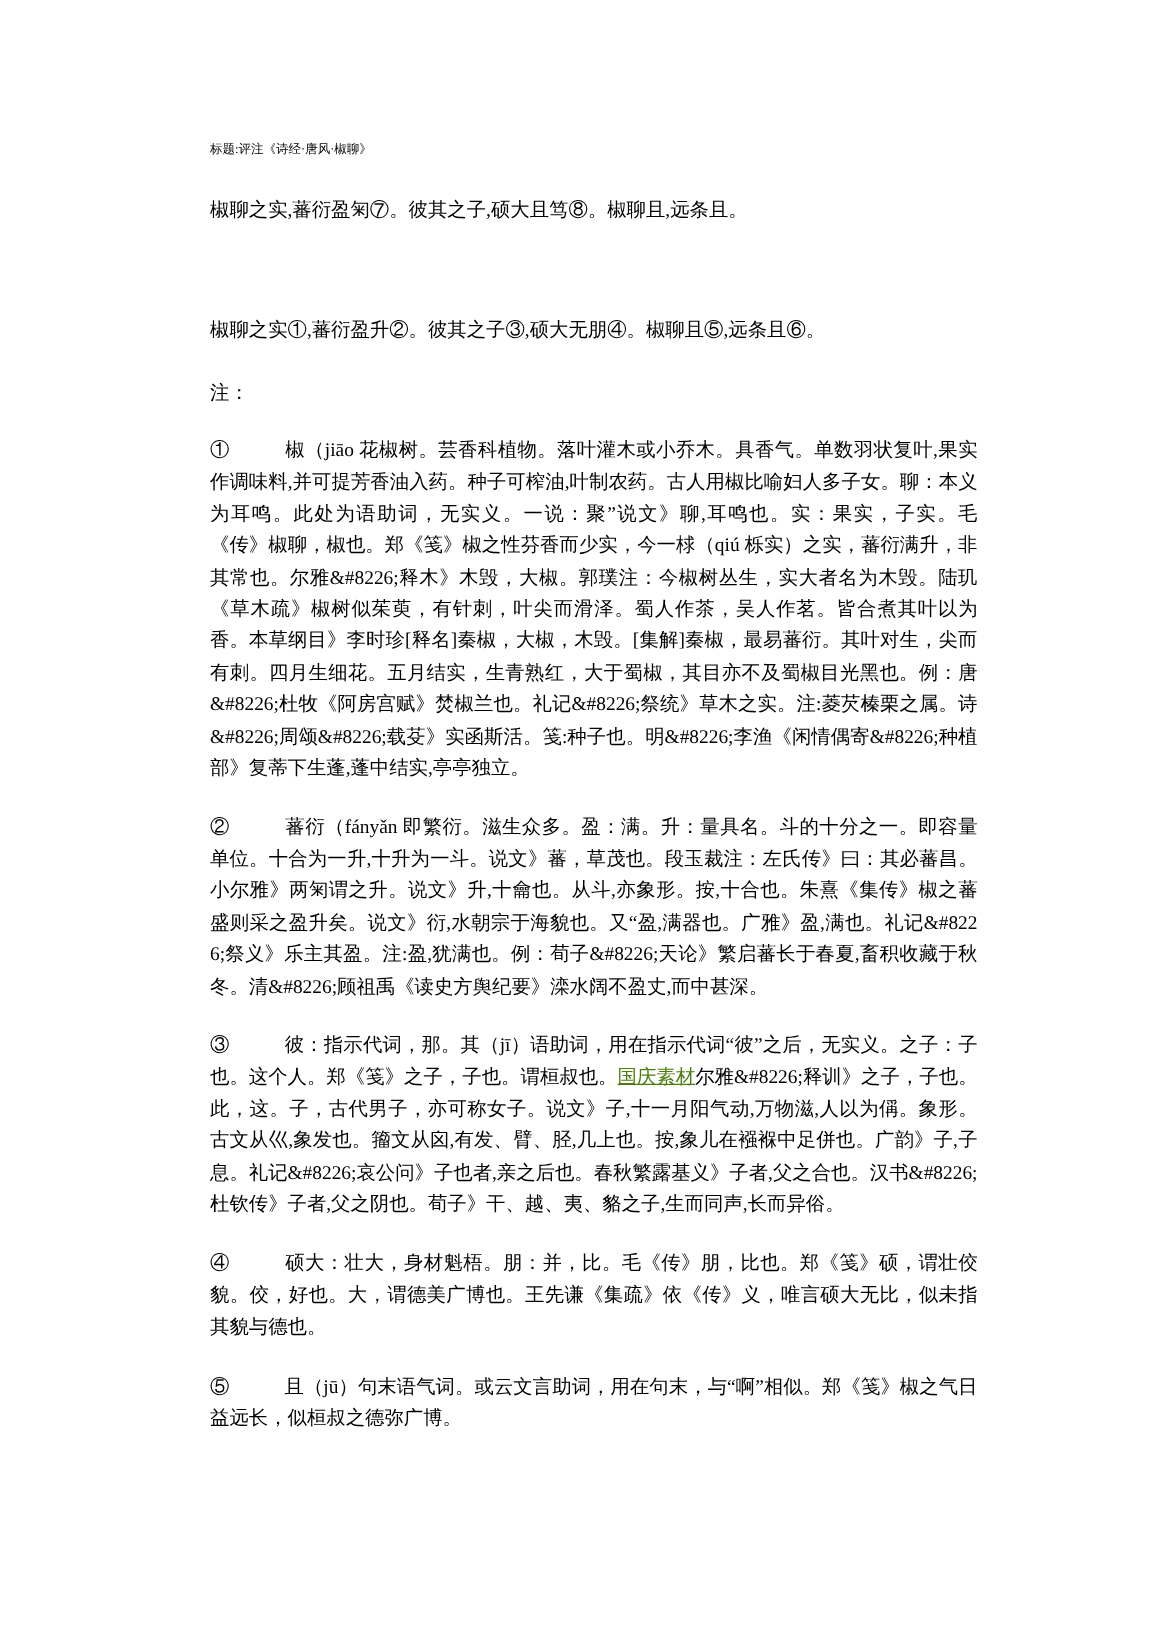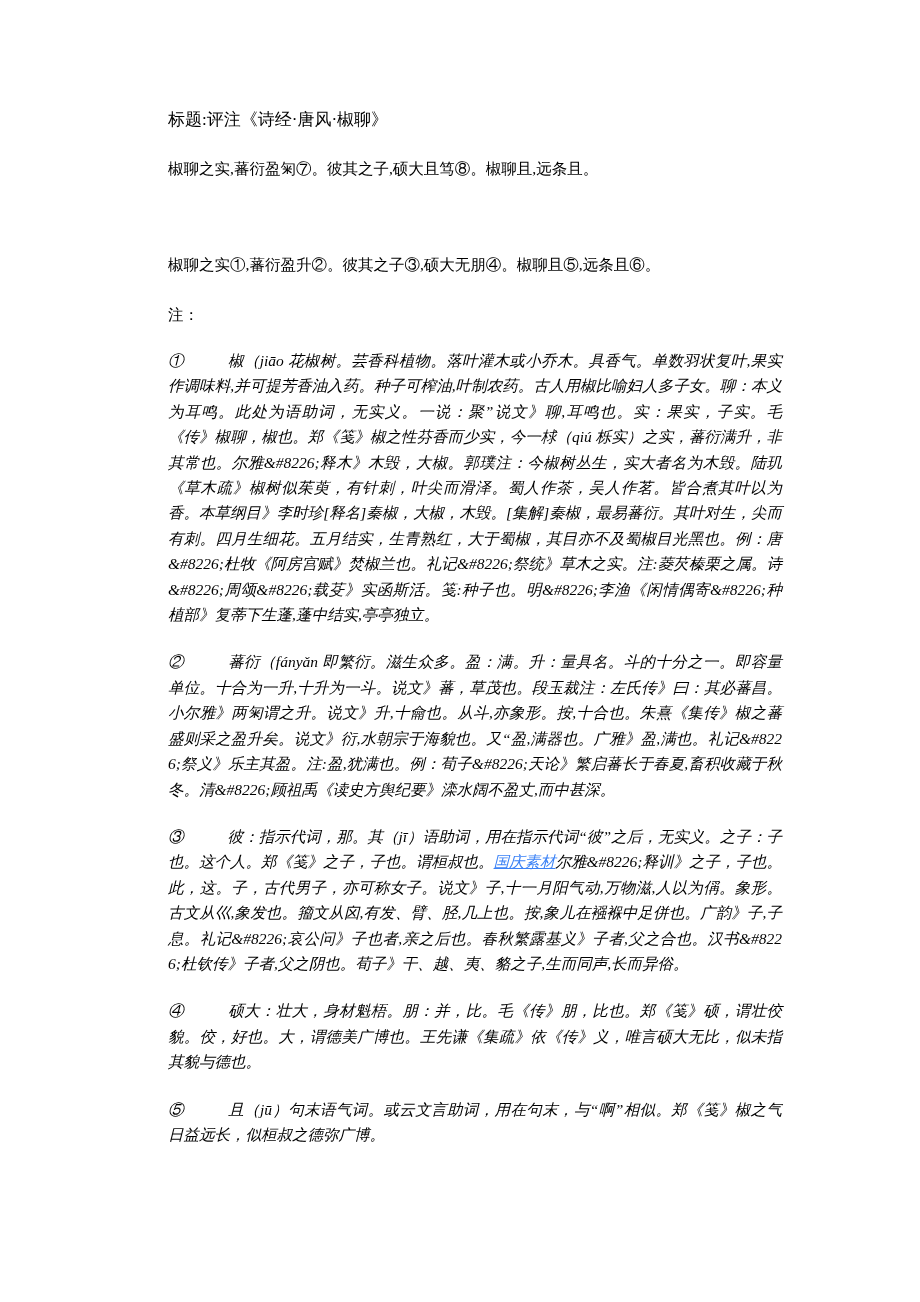--- a/index.html
+++ b/index.html
@@ -17,21 +17,21 @@
     color: #000000;
     -webkit-font-smoothing: antialiased;
   }
   .page {
     position: absolute;
     left: 168px;
     top: 0;
     width: 614px;
   }
   .doc-title {
-    font-size: 17px;
+    font-size: 10px;
     line-height: 20px;
     margin-top: 110px;
     white-space: nowrap;
   }
   .stanza {
     font-size: 15.5px;
     line-height: 22px;
     margin-top: 0;
     white-space: nowrap;
   }
@@ -42,32 +42,31 @@
     line-height: 22px;
     margin-top: 28px;
   }
   .note {
     font-size: 15.5px;
     line-height: 25.4px;
     margin-top: 22px;
     text-align: justify;
     text-justify: inter-ideograph;
     word-break: break-all;
-    font-style: italic;
   }
   .note .marker {
     
     letter-spacing: 0;
   }
   .note .gap {
     display: inline-block;
     width: 44px;
   }
   .note-link {
-    color: #3b82f6;
+    color: #4d7c0f;
     text-decoration: underline;
     cursor: pointer;
   }
   .ent {
     
     font-family: "Liberation Serif", "DejaVu Serif", serif;
   }
 </style>
 </head>
 <body>

